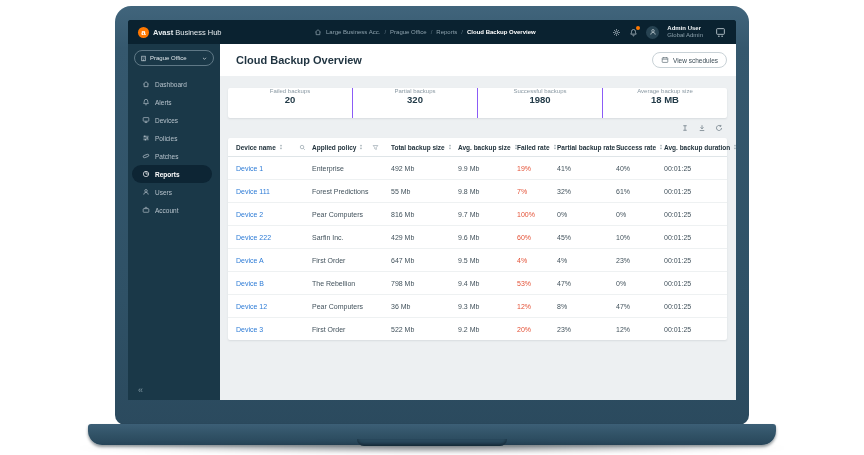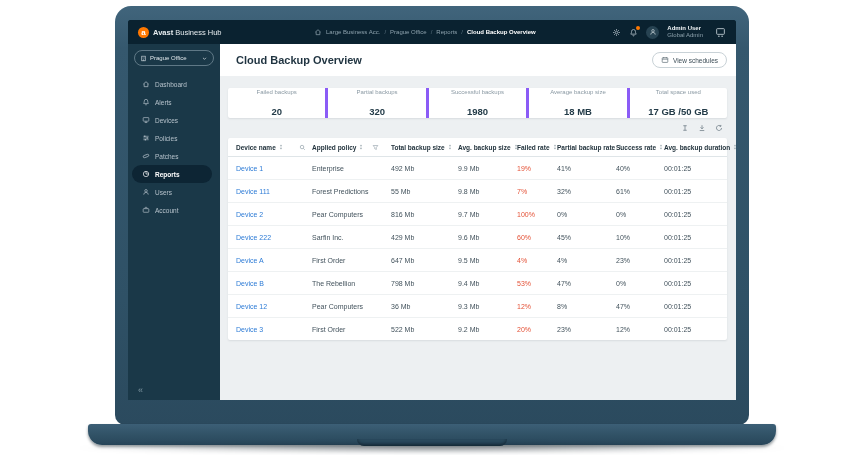--- a/index.html
+++ b/index.html
@@ -62,22 +62,22 @@
   
   .main{flex:1;background:#edf0f2;display:flex;flex-direction:column;min-width:0;}
   .title-band{height:32px;flex:0 0 32px;background:#ffffff;display:flex;align-items:center;padding:0 9px 0 16px;}
   .page-title{font-size:11px;font-weight:700;color:#1f3340;}
   .btn-schedules{margin-left:auto;height:16px;display:flex;align-items:center;gap:4px;padding:0 8px;
     border:1px solid #c9d2d7;border-radius:9px;background:#fff;font-size:6.5px;color:#3c4c56;cursor:pointer;}
   .btn-schedules .icon{width:8px;height:8px;display:inline-flex;color:#57666f;}
   .gap12{height:12px;flex:0 0 12px;}
   .stats-card{height:30px;flex:0 0 30px;margin:0 9px 0 8px;background:#fff;border-radius:2px;
     box-shadow:0 1px 2px rgba(25,45,58,.10);display:flex;}
-  .stat{flex:1;display:flex;flex-direction:column;align-items:center;justify-content:center;gap:11px;}
-  .stat + .stat{border-left:3px solid #8b5cf6;}
+  .stat{flex:1;display:flex;flex-direction:column;align-items:center;justify-content:flex-start;gap:0;}
+  .stat + .stat{border-left:1px solid #8b5cf6;}
   .stat-label{font-size:6px;color:#8a99a3;}
   .stat-value{font-size:9.5px;font-weight:700;color:#233b48;}
   .toolbar{height:20px;flex:0 0 20px;display:flex;align-items:center;justify-content:flex-end;gap:9px;padding-right:13px;}
   .toolbar .ticon{color:#5a6b75;width:8px;height:8px;}
 
   .table-card{margin:0 9px 0 8px;background:#fff;border-radius:2px;box-shadow:0 1px 2px rgba(25,45,58,.10);}
   .trow{display:grid;grid-template-columns:76px 79px 67px 59px 40px 59px 48px 1fr;
     align-items:center;padding-left:8px;}
   .thead{height:18px;border-bottom:1px solid #dfe5e8;}
   .th{display:flex;align-items:center;gap:2px;font-size:6.5px;font-weight:700;color:#22333d;cursor:pointer;white-space:nowrap;}
@@ -278,24 +278,20 @@
                 <div class="stat-value">320</div>
               </div>
               <div class="stat">
                 <div class="stat-label">Successful backups</div>
                 <div class="stat-value">1980</div>
               </div>
               <div class="stat">
                 <div class="stat-label">Average backup size</div>
                 <div class="stat-value">18 MB</div>
               </div>
-              <div class="stat">
-                <div class="stat-label">Total space used</div>
-                <div class="stat-value">17 GB /50 GB</div>
-              </div>
             </div>
           <div class="toolbar">
               <span class="ticon">
                 <svg viewBox="0 0 12 12">
                   <path d="M6 2.6v6.8M3.4 2.6h5.2M3.4 9.4h5.2" stroke="currentColor" stroke-width="1" fill="none"></path>
                 </svg>
               </span>
               <span class="ticon">
                 <svg viewBox="0 0 12 12">
                   <path d="M6 1.8v5.2M3.8 5 6 7.2 8.2 5M2.6 9.8h6.8" stroke="currentColor" stroke-width="1" fill="none"></path>

